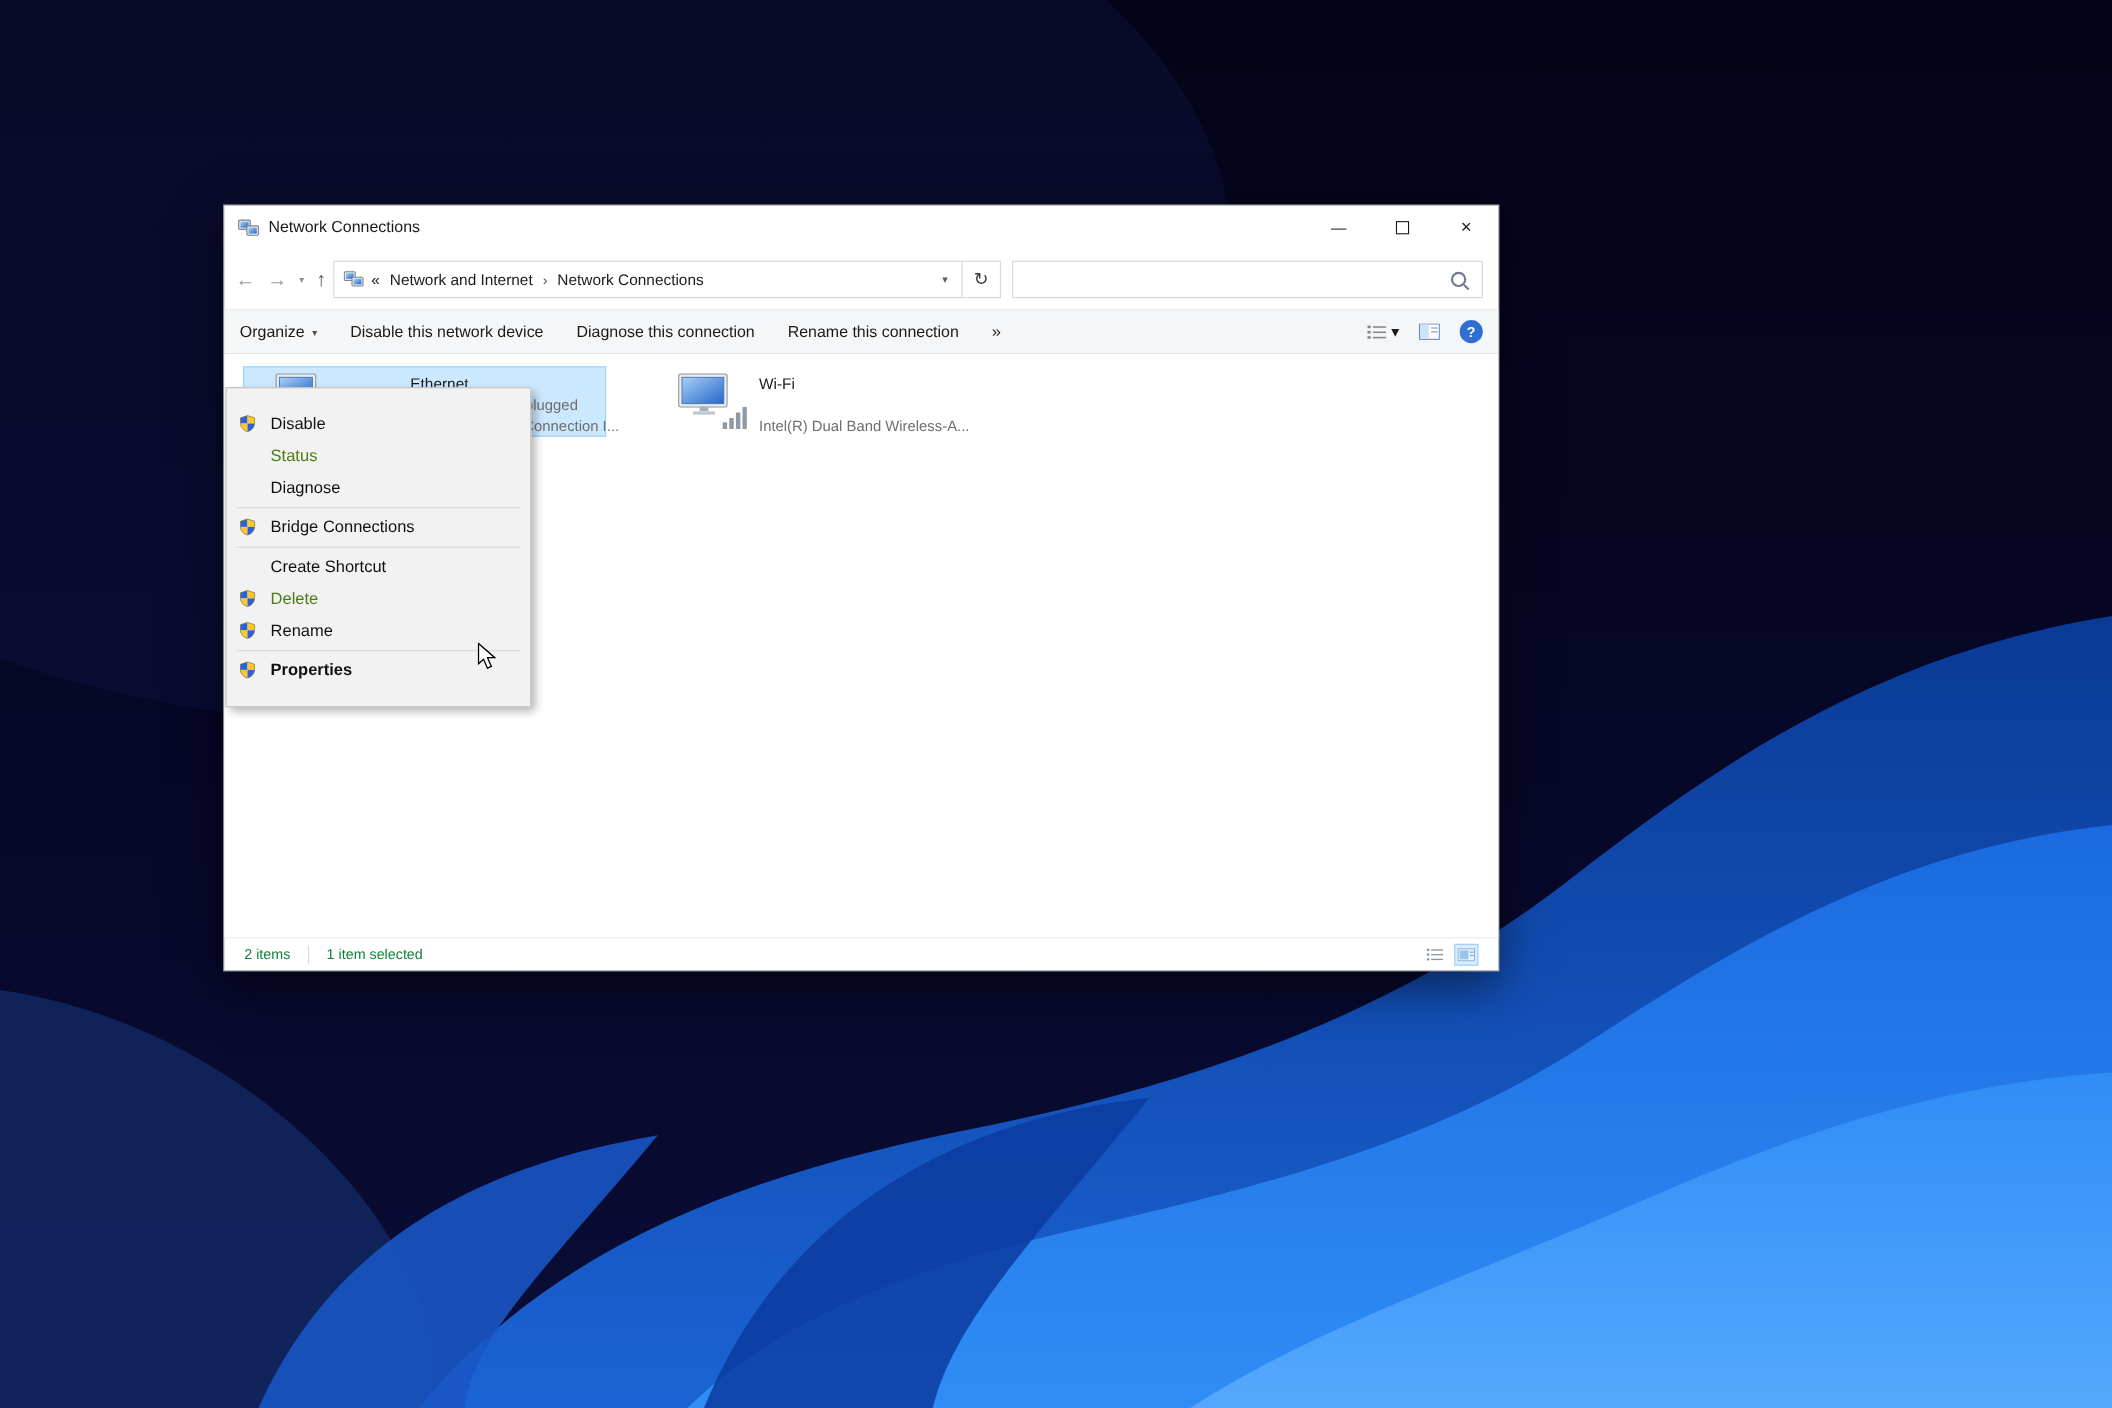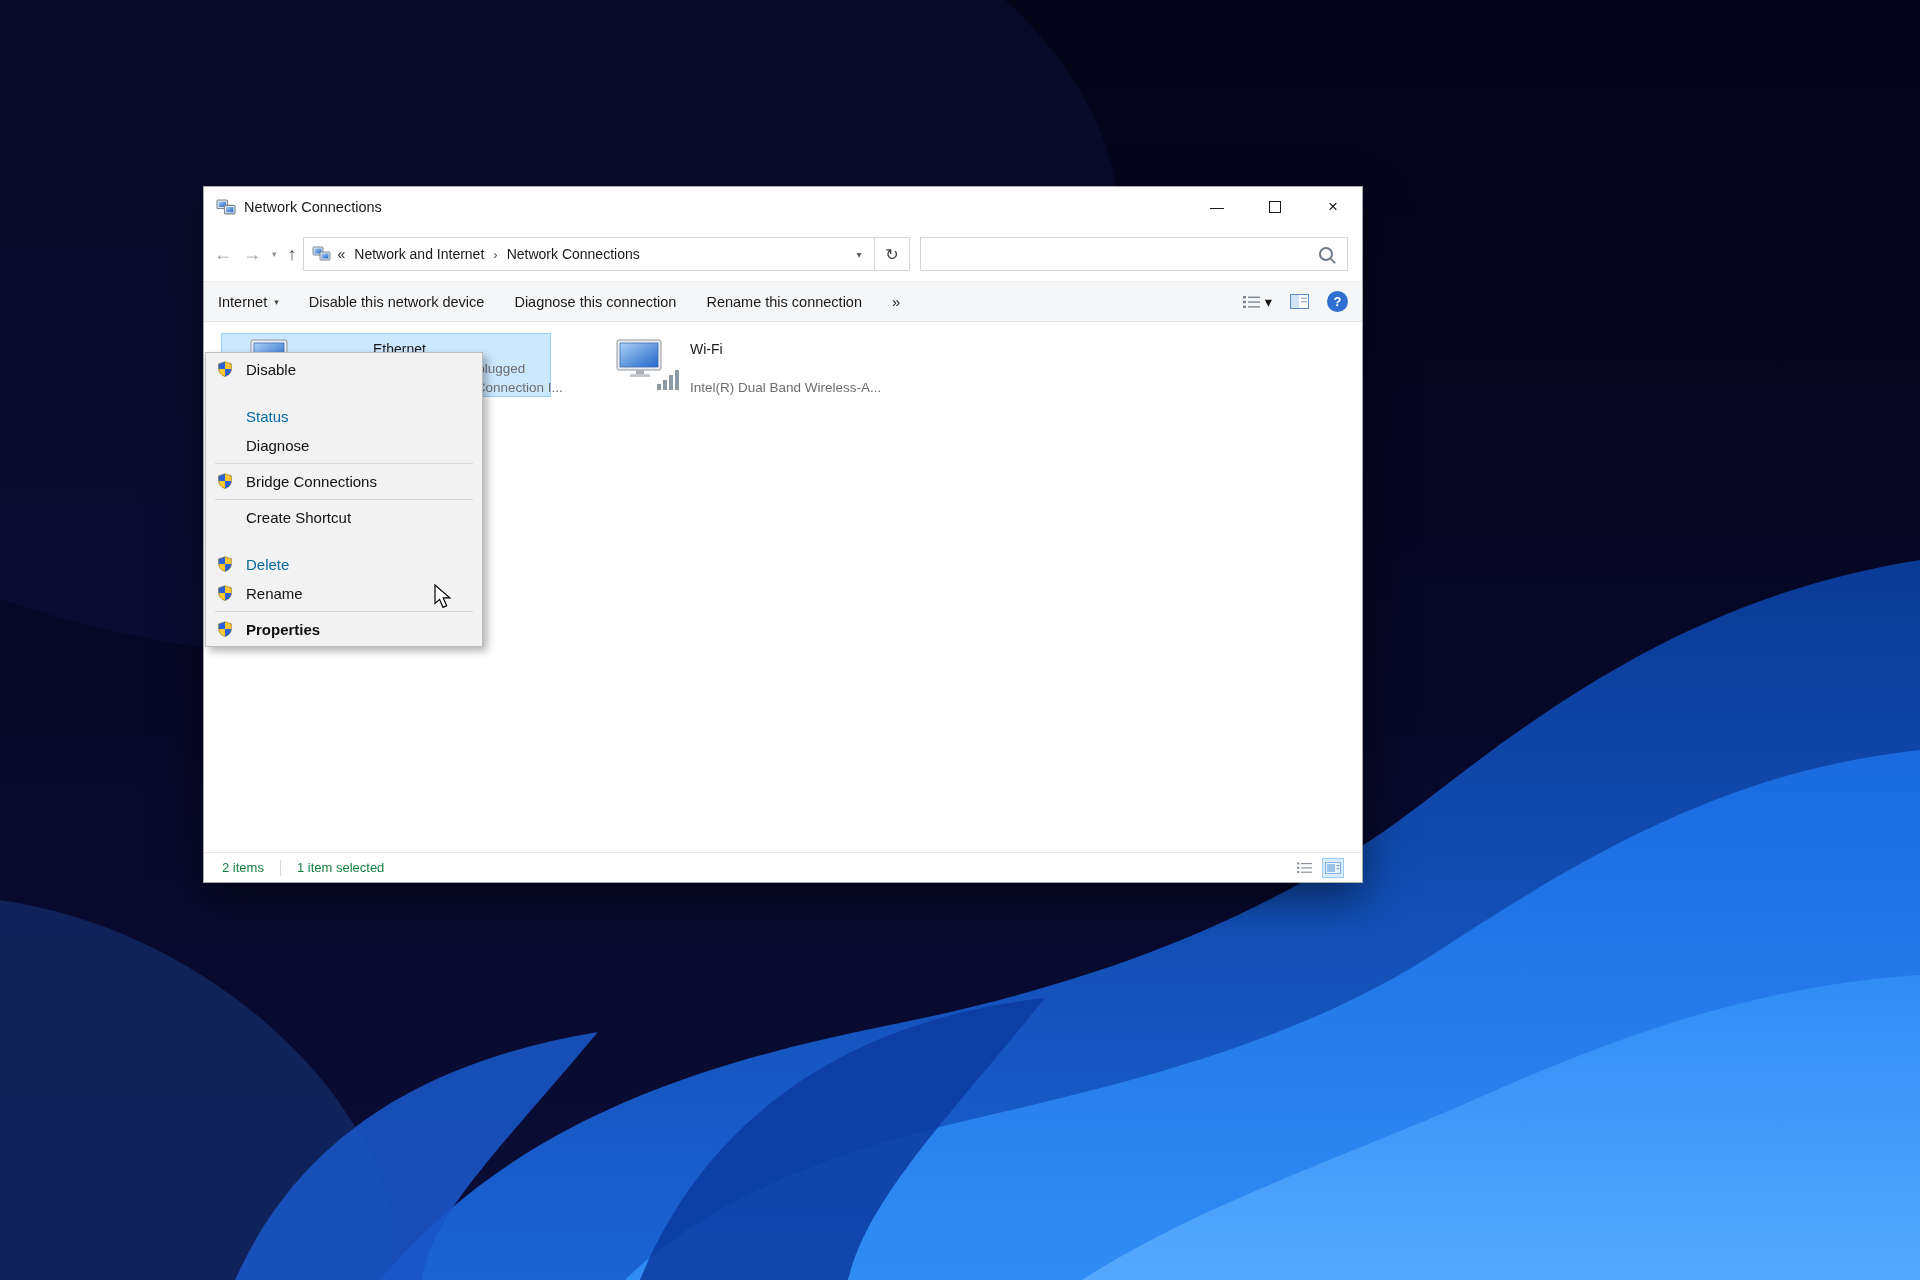--- a/index.html
+++ b/index.html
@@ -72,25 +72,25 @@
   
   .statusbar{height:30px;border-top:1px solid #e8e8e8;display:flex;align-items:center;
     padding:0 18px 0 18px;font-size:13px;color:#15803d;gap:16px;flex:0 0 auto;box-sizing:border-box;}
   .sb-sep{width:1px;height:16px;background:#d9d9d9;}
   .sb-right{margin-left:auto;display:flex;align-items:center;gap:7px;}
   .sb-ic{width:22px;height:20px;display:flex;align-items:center;justify-content:center;box-sizing:border-box;}
   .sb-ic.active{background:#d9ecfb;border:1px solid #9ecef5;}
 
   
   .context-menu{position:absolute;left:205px;top:352px;width:278px;background:#f2f2f2;
-    border:1px solid #bdbdbd;box-shadow:4px 4px 8px rgba(0,0,0,.3);padding:2px 0;z-index:30;box-sizing:border-box;}
+    border:1px solid #bdbdbd;box-shadow:4px 4px 8px rgba(0,0,0,.3);padding:18px 0;z-index:30;box-sizing:border-box;}
   .mi{height:29px;line-height:29px;position:relative;padding-left:40px;font-size:15px;color:#111;
     white-space:nowrap;}
   .mi .shield{position:absolute;left:11px;top:6px;width:16px;height:16px;}
-  .mi.disabled{color:#0369a1;margin-top:18px;}
+  .mi.disabled{color:#4d7c0f;}
   .mi.bold{font-weight:bold;}
   .msep{height:1px;background:#d7d7d7;margin:3px 9px;}
 
   
   .cursor{position:absolute;left:434px;top:584px;z-index:60;}
 
   
   .mini-lines{display:block;}
 </style>
 </head>
@@ -222,21 +222,21 @@
         </div>
     </div>
     <div class="searchbox">
       <input value="" style="">
       <span class="mag"></span>
     </div>
   </div>
 
   <div class="commandbar">
     <div class="cmd">
-      <span>Internet</span>
+      <span>Organize</span>
       <span class="dd">▾</span>
     </div>
     <div class="cmd">
       <span>Disable this network device</span>
     </div>
     <div class="cmd">
       <span>Diagnose this connection</span>
     </div>
     <div class="cmd">
       <span>Rename this connection</span>

